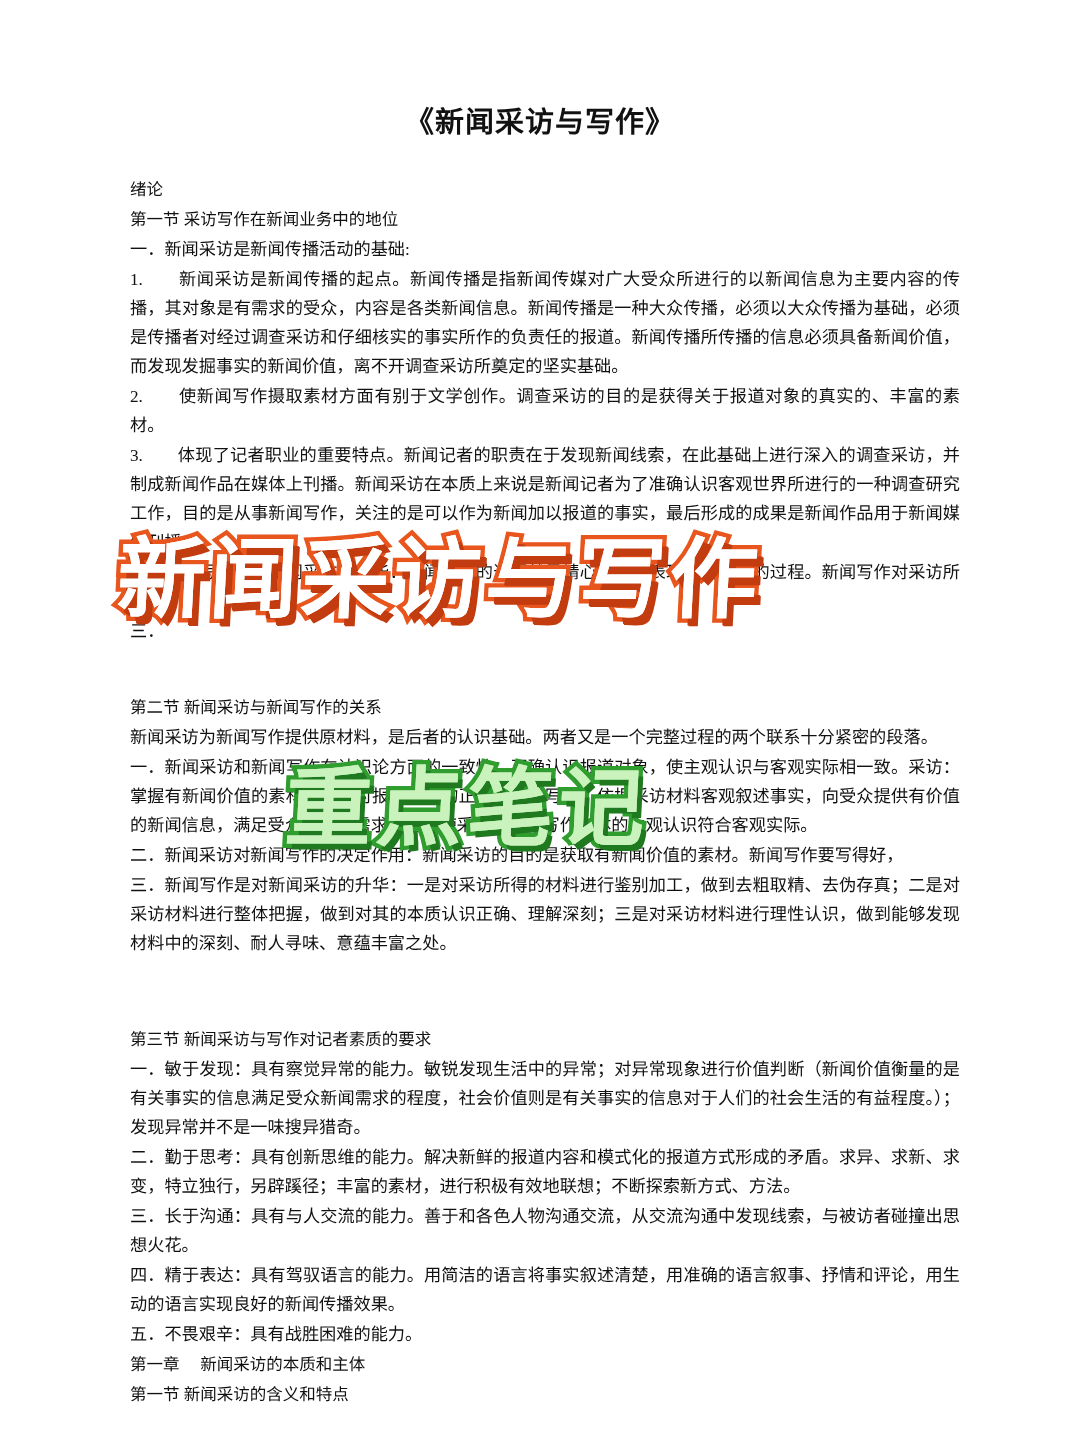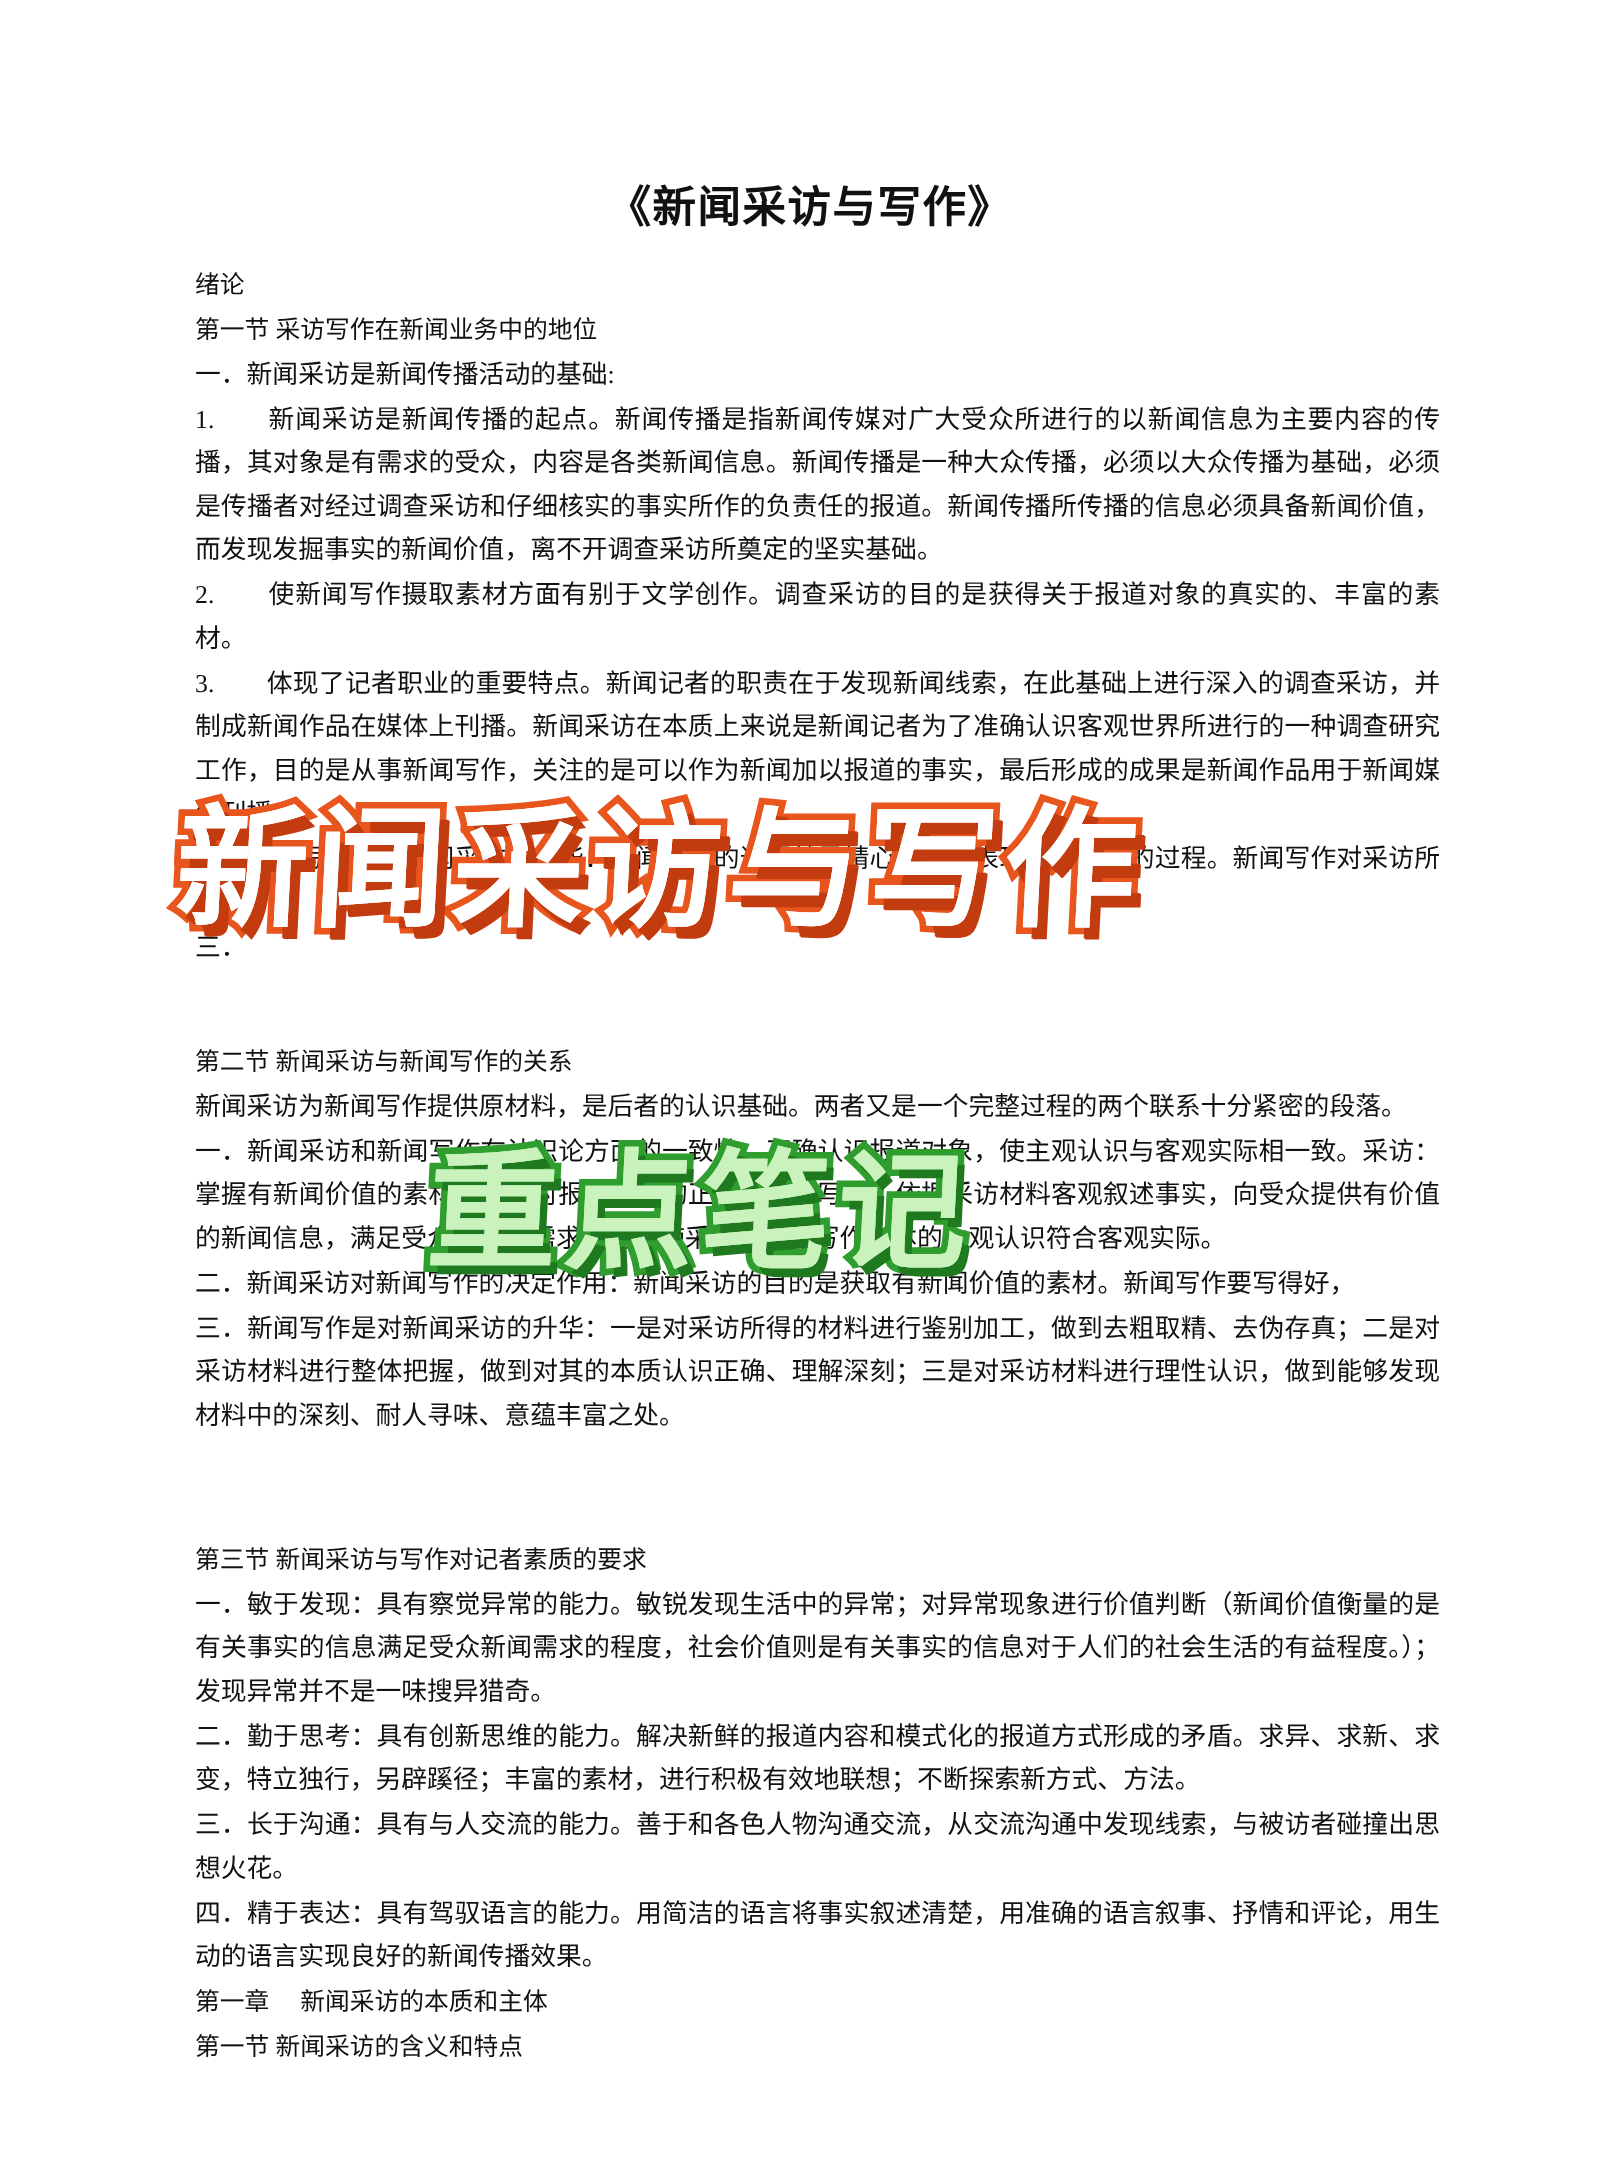--- a/index.html
+++ b/index.html
@@ -11,21 +11,21 @@
     width: 1080px;
     height: 1439px;
     position: relative;
     overflow: hidden;
     font-family: "Liberation Serif", "DejaVu Serif", serif;
     color: #111111;
   }
   .page {
     position: absolute;
     inset: 0;
-    padding: 16px;
+    padding: 0;
   }
   .doc-title {
     text-align: center;
     font-size: 29px;
     font-weight: 700;
     letter-spacing: 1px;
     margin: 98px 0 0 0;
     font-family: "Liberation Serif", "DejaVu Serif", serif;
   }
   .body-col {
@@ -156,20 +156,21 @@
     <p class="line"><span>三．</span><span class="u">新闻写作是对新闻采访的升华</span><span>：一是对采访所得的材料进行鉴别加工，做到去粗取精、去伪存真；二是对采访材料进行整体把握，做到对其的本质认识正确、理解深刻；三是对采访材料进行理性认识，做到能够发现材料中的深刻、耐人寻味、意蕴丰富之处。</span></p>
 
     <div class="gap-lg"></div>
     <div class="gap-md"></div>
 
     <p class="line small">第三节 新闻采访与写作对记者素质的要求</p>
     <p class="line">一．敏于发现：具有察觉异常的能力。敏锐发现生活中的异常；对异常现象进行价值判断（新闻价值衡量的是有关事实的信息满足受众新闻需求的程度，社会价值则是有关事实的信息对于人们的社会生活的有益程度。）；发现异常并不是一味搜异猎奇。</p>
     <p class="line">二．勤于思考：具有创新思维的能力。解决新鲜的报道内容和模式化的报道方式形成的矛盾。求异、求新、求变，特立独行，另辟蹊径；丰富的素材，进行积极有效地联想；不断探索新方式、方法。</p>
     <p class="line">三．长于沟通：具有与人交流的能力。善于和各色人物沟通交流，从交流沟通中发现线索，与被访者碰撞出思想火花。</p>
     <p class="line">四．精于表达：具有驾驭语言的能力。用简洁的语言将事实叙述清楚，用准确的语言叙事、抒情和评论，用生动的语言实现良好的新闻传播效果。</p>
+    <p class="line">五．不畏艰辛：具有战胜困难的能力。</p>
     <p class="line small">第一章　 新闻采访的本质和主体</p>
     <p class="line small">第一节 新闻采访的含义和特点</p>
   </div>
 
   <div class="ghost-mark">✿</div>
 
   <div class="sticker sticker-orange">新闻采访与写作</div>
   <div class="sticker-orange-inner">新闻采访与写作</div>
 
   <div class="sticker sticker-green">重点笔记</div>

